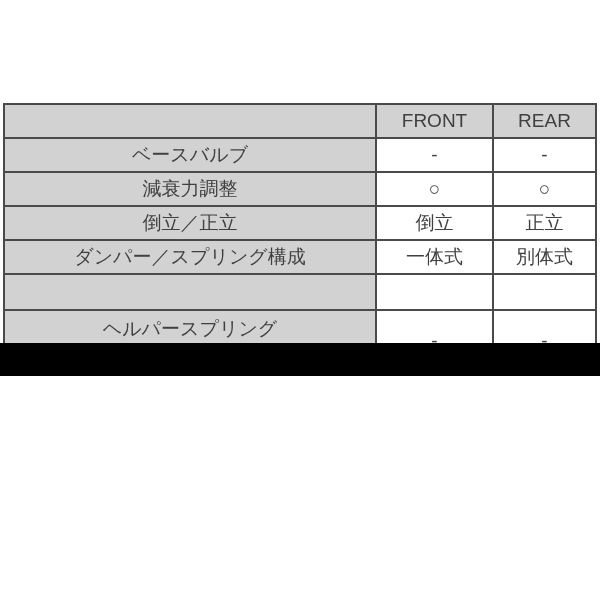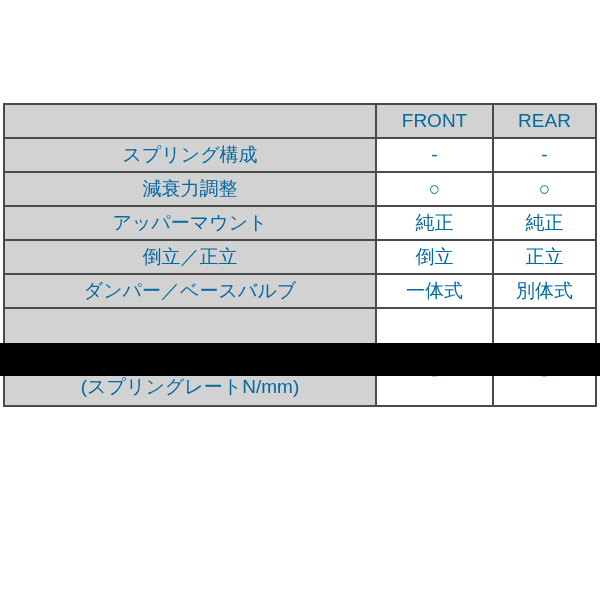--- a/index.html
+++ b/index.html
@@ -26,21 +26,21 @@
     width: 592px;
     border: 2px solid #434343;
   }
   table.spec td, table.spec th {
     border: 2px solid #4a4a4a;
     padding: 2px;
     text-align: center;
     vertical-align: middle;
     font-size: 19px;
     font-weight: normal;
-    color: #0369a1;
+    color: #404040;
     line-height: 1.25;
     white-space: pre-line;
   }
   .col-label { width: 372px; }
   .col-front { width: 117px; }
   .col-rear  { width: 103px; }
   .cell-gray { background: #d2d2d2; }
   .cell-white { background: #ffffff; }
   tr.h34 { height: 34px; }
   tr.h36 { height: 36px; }
@@ -66,41 +66,36 @@
       <col class="col-front">
       <col class="col-rear">
     </colgroup>
     <tbody>
       <tr class="h34">
         <th class="cell-gray"></th>
         <th class="cell-gray">FRONT</th>
         <th class="cell-gray">REAR</th>
       </tr>
       <tr class="h34">
-        <td class="cell-gray">スプリング構成</td>
+        <td class="cell-gray">ベースバルブ</td>
         <td class="cell-white">-</td>
         <td class="cell-white">-</td>
       </tr>
       <tr class="h34">
         <td class="cell-gray">減衰力調整</td>
         <td class="cell-white">○</td>
         <td class="cell-white">○</td>
       </tr>
       <tr class="h34">
-        <td class="cell-gray">アッパーマウント</td>
-        <td class="cell-white">純正</td>
-        <td class="cell-white">純正</td>
-      </tr>
-      <tr class="h34">
         <td class="cell-gray">倒立／正立</td>
         <td class="cell-white">倒立</td>
         <td class="cell-white">正立</td>
       </tr>
       <tr class="h34">
-        <td class="cell-gray">ダンパー／ベースバルブ</td>
+        <td class="cell-gray">ダンパー／スプリング構成</td>
         <td class="cell-white">一体式</td>
         <td class="cell-white">別体式</td>
       </tr>
       <tr class="h36">
         <td class="cell-gray"></td>
         <td class="cell-white"></td>
         <td class="cell-white"></td>
       </tr>
       <tr class="h62">
         <td class="cell-gray">ヘルパースプリング

